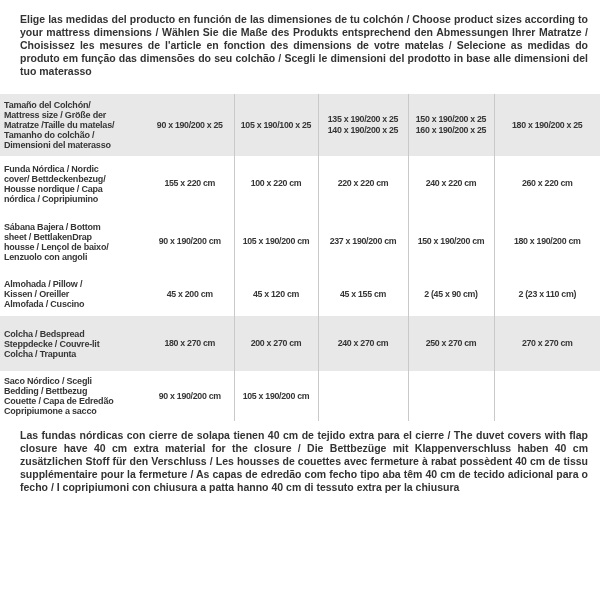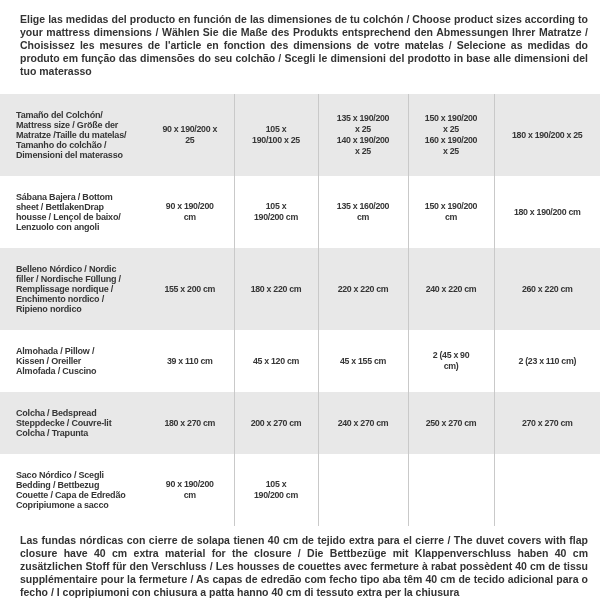--- a/index.html
+++ b/index.html
@@ -25,21 +25,21 @@
   }
   table.sizes {
     border-collapse: collapse;
     table-layout: fixed;
     width: 600px;
   }
   table.sizes tr.shade {
     background: #e8e8e8;
   }
   table.sizes td {
-    padding: 16px;
+    padding: 4px;
     vertical-align: middle;
     font-weight: bold;
     white-space: pre-line;
     margin-left: 8px;
   }
   td.row-label {
     padding-left: 18px;
     padding-right: 4px;
     font-size: 9px;
     line-height: 10px;
@@ -83,48 +83,47 @@
 Tamanho do colchão /
 Dimensioni del materasso</td>
     <td class="size-cell">90 x 190/200 x 25</td>
     <td class="size-cell divided">105 x 190/100 x 25</td>
     <td class="size-cell divided">135 x 190/200 x 25
 140 x 190/200 x 25</td>
     <td class="size-cell divided">150 x 190/200 x 25
 160 x 190/200 x 25</td>
     <td class="size-cell divided">180 x 190/200 x 25</td>
   </tr>
+  <tr class="h55">
+    <td class="row-label">Funda Nórdica /  Nordic
+cover/ Bettdeckenbezug/
+Housse nordique / Capa
+nórdica / Copripiumino</td>
+    <td class="size-cell">155 x 220 cm</td>
+    <td class="size-cell divided">100 x 220 cm</td>
+    <td class="size-cell divided">220 x 220 cm</td>
+    <td class="size-cell divided">240 x 220 cm</td>
+    <td class="size-cell divided">260 x 220 cm</td>
+  </tr>
   <tr class="h61">
     <td class="row-label">Sábana Bajera / Bottom
 sheet / BettlakenDrap
 housse / Lençol de baixo/
 Lenzuolo con angoli</td>
     <td class="size-cell">90 x 190/200 cm</td>
     <td class="size-cell divided">105 x 190/200 cm</td>
-    <td class="size-cell divided">135 x 160/200 cm</td>
+    <td class="size-cell divided">237 x 190/200 cm</td>
     <td class="size-cell divided">150 x 190/200 cm</td>
     <td class="size-cell divided">180 x 190/200 cm</td>
-  </tr>
-  <tr class="shade h64">
-    <td class="row-label">Belleno Nórdico / Nordic
-filler / Nordische Füllung /
-Remplissage nordique /
-Enchimento nordico /
-Ripieno nordico</td>
-    <td class="size-cell">155 x 200 cm</td>
-    <td class="size-cell divided">180 x 220 cm</td>
-    <td class="size-cell divided">220 x 220 cm</td>
-    <td class="size-cell divided">240 x 220 cm</td>
-    <td class="size-cell divided">260 x 220 cm</td>
   </tr>
   <tr class="h56">
     <td class="row-label">Almohada  / Pillow /
 Kissen / Oreiller
 Almofada / Cuscino</td>
-    <td class="size-cell">39 x 110 cm</td>
+    <td class="size-cell">45 x 200 cm</td>
     <td class="size-cell divided">45 x 120 cm</td>
     <td class="size-cell divided">45 x 155 cm</td>
     <td class="size-cell divided">2 (45 x 90 cm)</td>
     <td class="size-cell divided">2 (23 x 110 cm)</td>
   </tr>
   <tr class="shade h55">
     <td class="row-label">Colcha / Bedspread
 Steppdecke / Couvre-lit
 Colcha / Trapunta</td>
     <td class="size-cell">180 x 270 cm</td>

